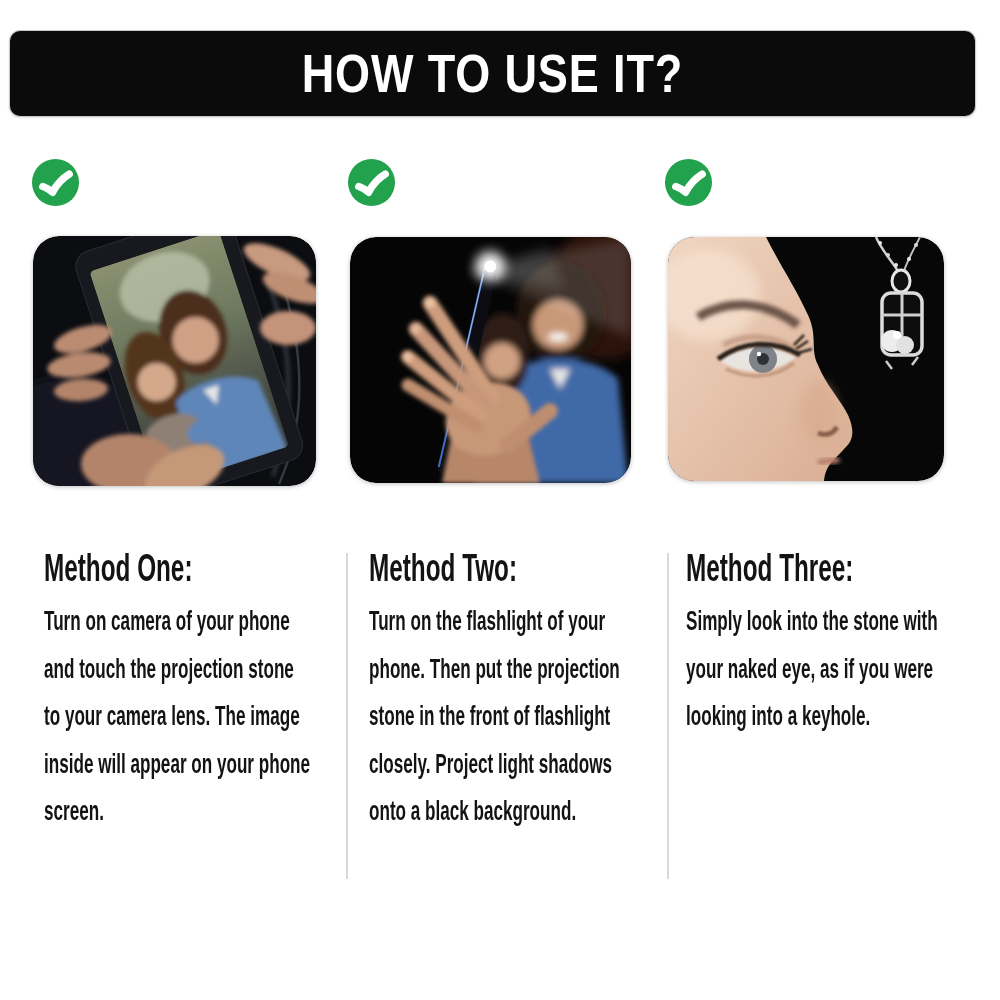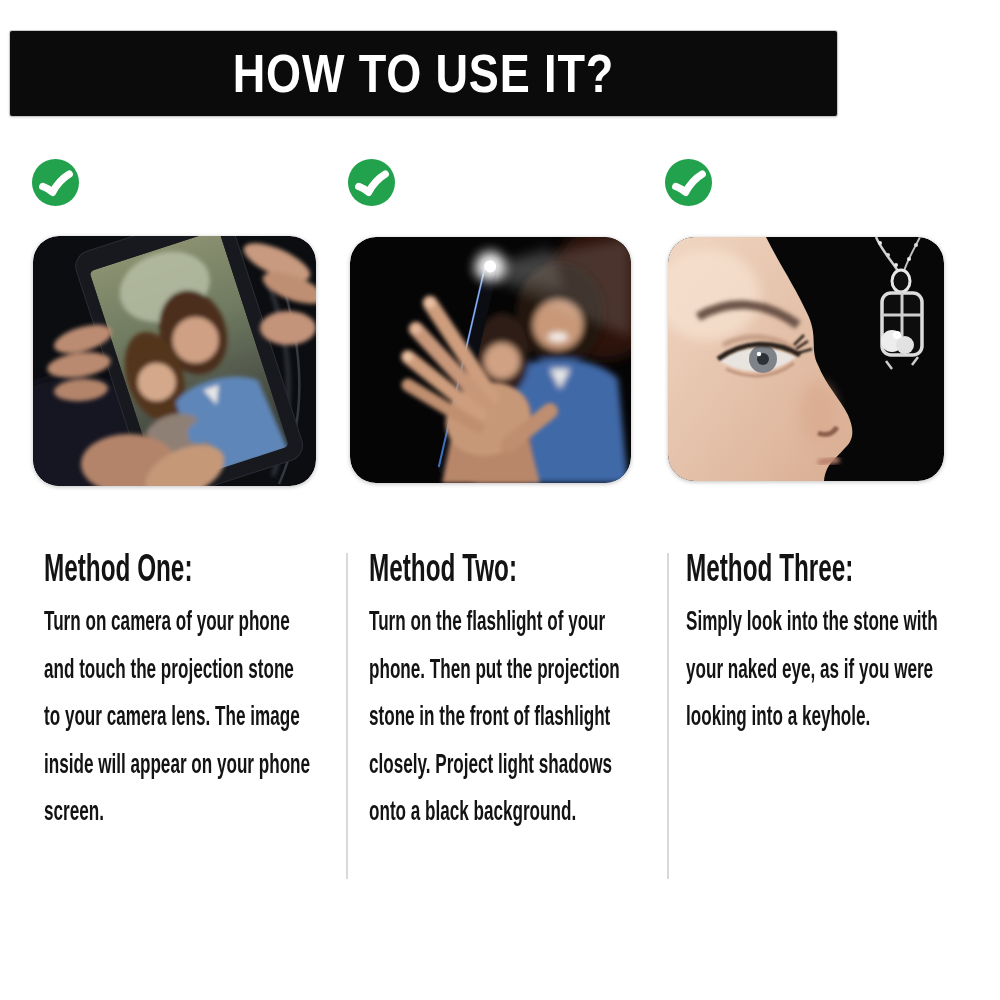--- a/index.html
+++ b/index.html
@@ -6,25 +6,25 @@
   body{
     width:1000px;height:1000px;position:relative;overflow:hidden;
     background:#ffffff;
     font-family:"Liberation Sans","DejaVu Sans",sans-serif;
     -webkit-font-smoothing:antialiased;
   }
   .abs{position:absolute;}
 
   
   .banner{
-    left:10px;top:31px;width:827px;height:85px;
+    left:10px;top:31px;width:965px;height:85px;
     background:var(--banner-bg,#0b0b0b);
     display:flex;align-items:center;justify-content:center;
     box-shadow:0 0 0 1px #c9c9c9, 0 1px 3px rgba(0,0,0,.25);
-    border-radius:2px;
+    border-radius:10px;
     text-align:center;
   }
   .banner h1{
     margin:0;color:#ffffff;font-size:53px;font-weight:700;letter-spacing:1px;
     transform:scaleX(.85);transform-origin:50% 50%;white-space:nowrap;
   }
 
   
   .check{width:49px;height:49px;}
   .check svg{display:block;width:100%;height:100%;}

